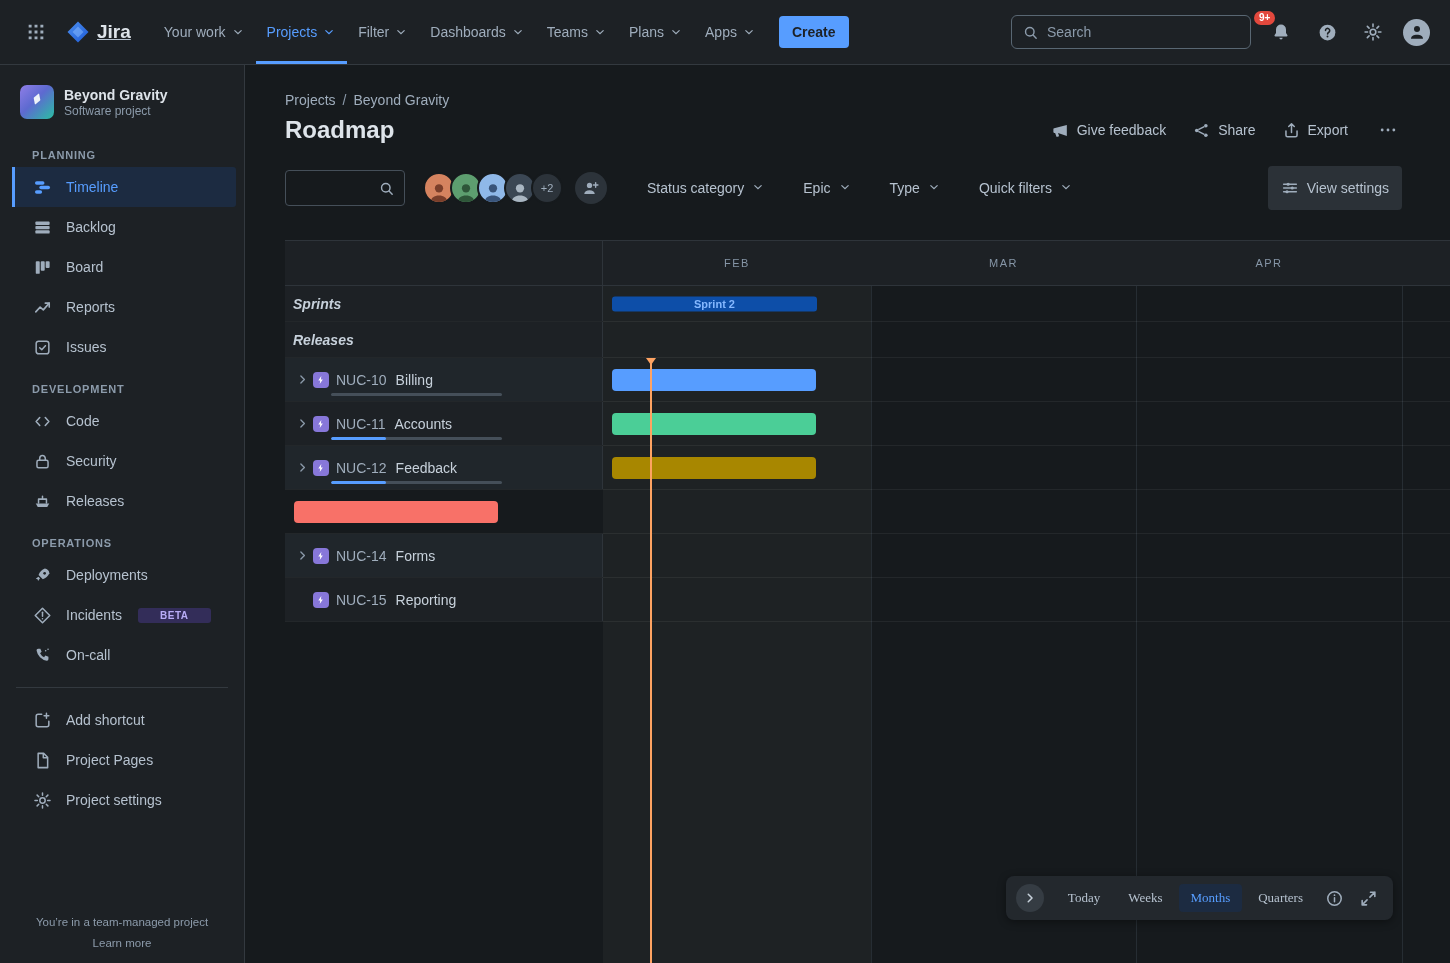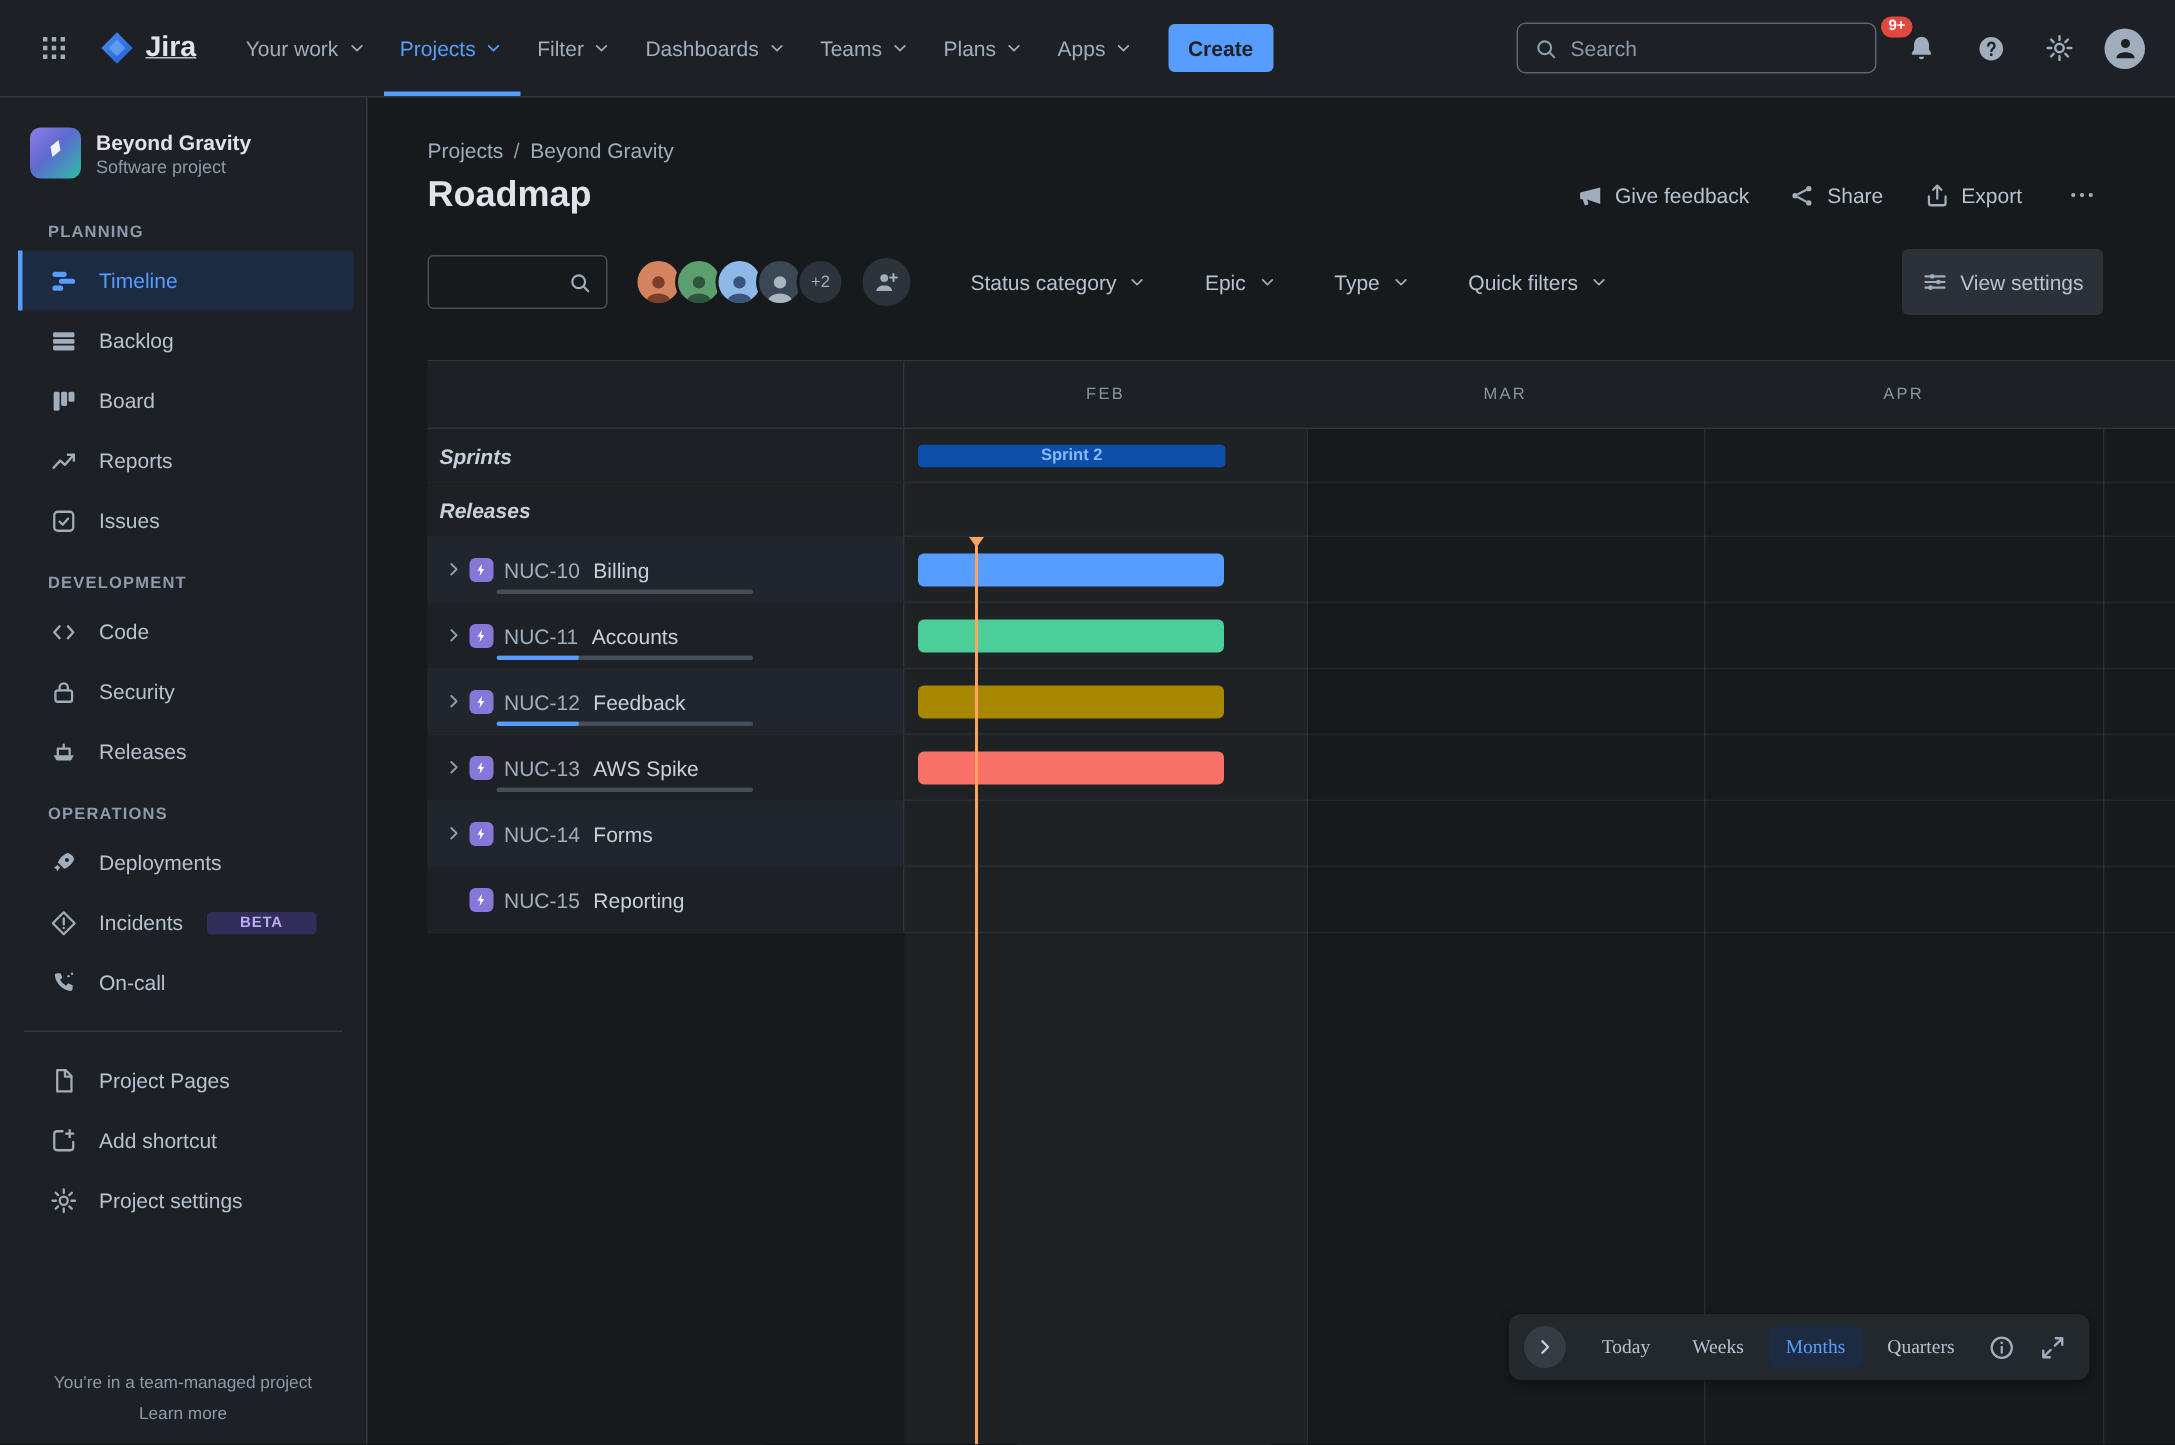--- a/index.html
+++ b/index.html
@@ -73,21 +73,21 @@
   .avatars { display:flex; align-items:center; margin-left:18px; }
   .avatar { width:32px; height:32px; border-radius:50%; border:2px solid #161a1d; display:flex; align-items:flex-end;
             justify-content:center; overflow:hidden; margin-left:-5px; cursor:pointer; }
   .avatar:first-child { margin-left:0; }
   .avatar svg { width:22px; height:22px; }
   .avatar-more { width:32px; height:32px; border-radius:50%; border:2px solid #161a1d; margin-left:-5px; background:#2c333a;
                  color:#9fadbc; font-size:11px; display:flex; align-items:center; justify-content:center; cursor:pointer; }
   .add-person { width:32px; height:32px; margin-left:12px; border-radius:50%; background:#2c333a; color:#9fadbc;
                 display:flex; align-items:center; justify-content:center; cursor:pointer; }
   .filters { display:flex; align-items:center; gap:38px; margin-left:40px; }
-  .filter { display:flex; align-items:center; gap:7px; font-size:14px; color:#b6c2cf; cursor:pointer; }
+  .filter { display:flex; align-items:flex-start; gap:7px; font-size:14px; color:#b6c2cf; cursor:pointer; }
   .filter .chev-d { width:14px; height:14px; color:#9fadbc; }
   .view-settings { margin-left:auto; display:flex; align-items:center; gap:8px; height:44px; padding:0 13px;
                    background:#2b3137; border:none; border-radius:4px; color:#b6c2cf; font-size:14px; cursor:pointer; font-family:inherit; }
   .view-settings .vs-ico { width:18px; height:18px; color:#9fadbc; }
 
   
   .timeline { position:absolute; top:175px; left:40px; right:0; height:723px; border-top:1px solid #2e343a; }
   .tl-overlay { position:absolute; top:0; bottom:0; left:318px; right:0; display:flex; }
   .tl-col { height:100%; border-left:1px solid #262d33; }
   .tl-col.feb { width:268px; background:rgba(255,255,255,0.035); border-left:none; }
@@ -362,35 +362,35 @@
             <circle cx="19" c5="5" cy="4" r="1"></circle>
           </svg>
         </span>
       <span>On-call</span>
     </div>
 
     <div class="sb-divider"></div>
 
     <div class="sb-item">
       <span class="sb-ico">
+          <svg width="19" height="19" viewBox="0 0 24 24" fill="none" stroke="currentColor" stroke-width="1.9" stroke-linecap="round" stroke-linejoin="round">
+            <path d="M20 13v4.5a2.5 2.5 0 01-2.5 2.5h-11A2.5 2.5 0 014 17.5v-11A2.5 2.5 0 016.5 4H11"></path>
+            <path d="M17 3v6M14 6h6"></path>
+          </svg>
+        </span>
+      <span>Add shortcut</span>
+    </div>
+    <div class="sb-item">
+      <span class="sb-ico">
           <svg width="19" height="19" viewBox="0 0 24 24" fill="none" stroke="currentColor" stroke-width="1.9" stroke-linejoin="round">
             <path d="M6.5 3h7L18.5 8v13h-12z"></path>
             <path d="M13 3v5.5h5.5"></path>
           </svg>
         </span>
       <span>Project Pages</span>
-    </div>
-    <div class="sb-item">
-      <span class="sb-ico">
-          <svg width="19" height="19" viewBox="0 0 24 24" fill="none" stroke="currentColor" stroke-width="1.9" stroke-linecap="round" stroke-linejoin="round">
-            <path d="M20 13v4.5a2.5 2.5 0 01-2.5 2.5h-11A2.5 2.5 0 014 17.5v-11A2.5 2.5 0 016.5 4H11"></path>
-            <path d="M17 3v6M14 6h6"></path>
-          </svg>
-        </span>
-      <span>Add shortcut</span>
     </div>
     <div class="sb-item">
       <span class="sb-ico">
           <svg width="19" height="19" viewBox="0 0 24 24" fill="none" stroke="currentColor" stroke-width="1.9" stroke-linecap="round">
             <circle cx="12" cy="12" r="3.4"></circle>
             <path d="M12 2.5v3M12 18.5v3M2.5 12h3M18.5 12h3M5.2 5.2l2.1 2.1M16.7 16.7l2.1 2.1M18.8 5.2l-2.1 2.1M7.3 16.7l-2.1 2.1"></path>
           </svg>
         </span>
       <span>Project settings</span>
     </div>
@@ -625,37 +625,20 @@
             <span class="progress">
                 <span class="progress-fill" style="width: 32%;"></span>
               </span>
           </div>
           <div class="row-chart">
             <div class="epic-bar" style="background: rgb(168, 135, 0);"></div>
           </div>
         </div>
 
         <div class="tl-row epic">
-          <div class="row-left">
-            <span class="chev">
-                <svg viewBox="0 0 24 24" fill="none" stroke="currentColor" stroke-width="2.4" stroke-linecap="round" stroke-linejoin="round">
-                  <path d="M9 5.5L15.5 12 9 18.5"></path>
-                </svg>
-              </span>
-            <span class="epic-badge" style="background: rgb(135, 119, 217);">
-                <svg viewBox="0 0 24 24">
-                  <path d="M12.8 2.5L5.5 13h4.7l-1.3 8.5L16.3 10.5h-4.7z" fill="#fff"></path>
-                </svg>
-              </span>
-            <span class="epic-key">NUC-13</span>
-            <span class="epic-name">AWS Spike</span>
-            <span class="progress">
-                <span class="progress-fill" style="width: 0%;"></span>
-              </span>
-          </div>
           <div class="row-chart">
             <div class="epic-bar" style="background: rgb(248, 113, 104);"></div>
           </div>
         </div>
 
         <div class="tl-row epic">
           <div class="row-left">
             <span class="chev">
                 <svg viewBox="0 0 24 24" fill="none" stroke="currentColor" stroke-width="2.4" stroke-linecap="round" stroke-linejoin="round">
                   <path d="M9 5.5L15.5 12 9 18.5"></path>

